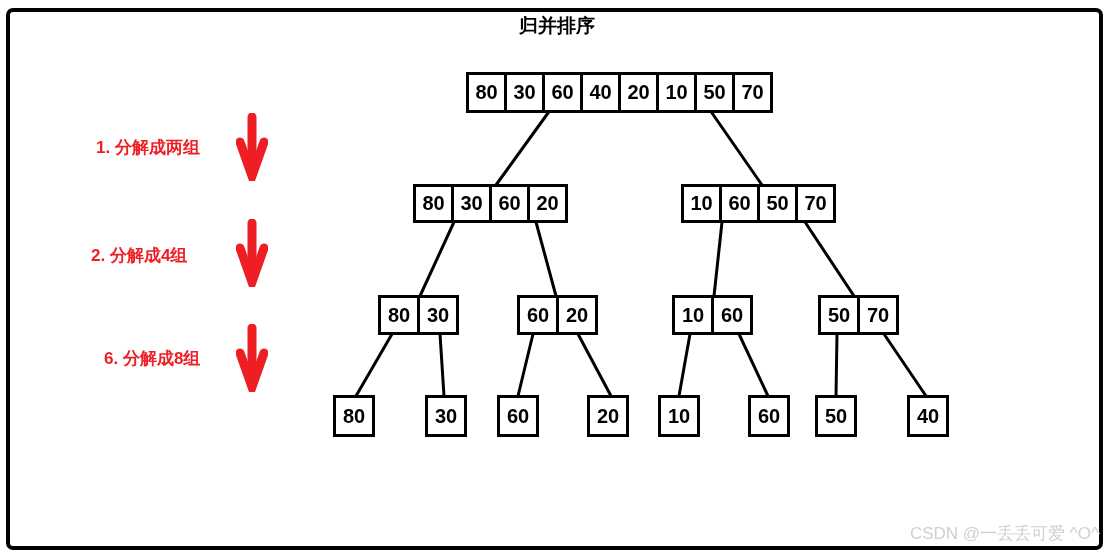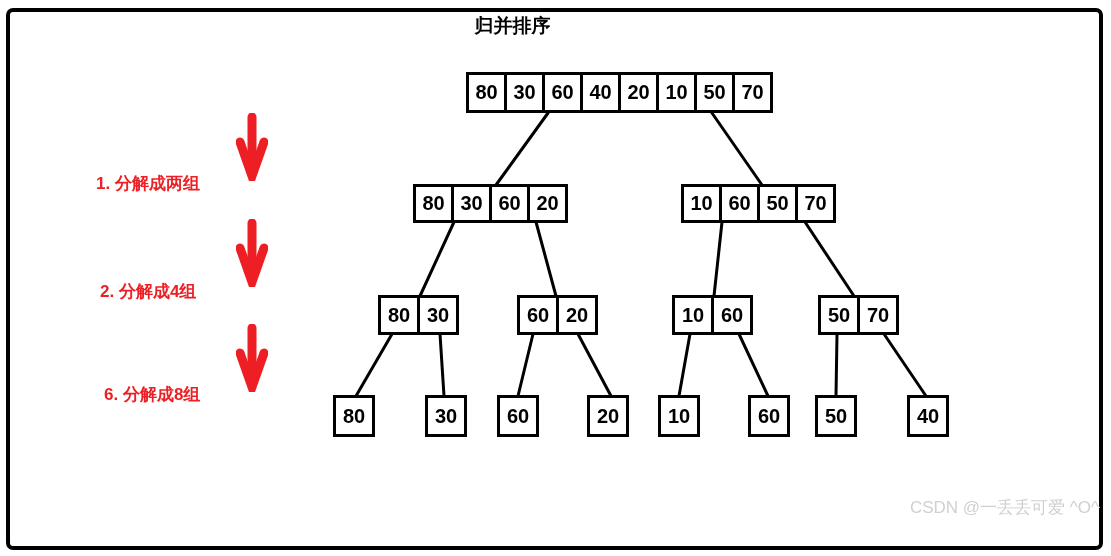--- a/index.html
+++ b/index.html
@@ -23,21 +23,21 @@
     height: 542px;
     border: 4px solid #000000;
     border-radius: 7px;
     box-sizing: border-box;
   }
   .page-title {
     position: absolute;
     left: 430px;
     top: 13px;
     width: 165px;
-    text-align: center;
+    text-align: right;
     font-size: 19px;
     font-weight: bold;
     color: #000000;
   }
   .connectors {
     position: absolute;
     left: 0;
     top: 0;
     width: 1111px;
     height: 556px;
@@ -75,31 +75,30 @@
     font-size: 20px;
     font-weight: bold;
     color: #000000;
   }
   .step-label {
     position: absolute;
     font-size: 17px;
     font-weight: bold;
     color: #ed1f24;
     white-space: nowrap;
-    margin-top: 36px;
   }
   .red-arrow {
     position: absolute;
     width: 32px;
     height: 68px;
   }
   .watermark {
     position: absolute;
     right: 12px;
-    top: 496px;
+    top: 522px;
     font-size: 17px;
     color: #d0d0d0;
     text-shadow: 1px 1px 0 #ffffff;
     white-space: nowrap;
   }
 </style>
 </head>
 <body>
 
 <div id="canvas">
@@ -124,21 +123,21 @@
       <line x1="533" y1="334" x2="518" y2="396"></line>
       <line x1="578" y1="334" x2="611" y2="396"></line>
       <line x1="690" y1="334" x2="679" y2="396"></line>
       <line x1="739" y1="334" x2="768" y2="396"></line>
       <line x1="837" y1="334" x2="836" y2="396"></line>
       <line x1="884" y1="334" x2="926" y2="396"></line>
     </g>
   </svg>
 
   <div class="step-label" style="left:96px;  top:136px;">1. 分解成两组</div>
-  <div class="step-label" style="left:100px; top:244px;text-align:center;">2. 分解成4组</div>
+  <div class="step-label" style="left:91px; top:244px;text-align:center;">2. 分解成4组</div>
   <div class="step-label" style="left:104px; top:347px;">6. 分解成8组</div>
 
   <svg class="red-arrow" style="left:236px; top:113px;" viewBox="0 0 32 68">
     <g stroke="#ed1f24" stroke-width="9" stroke-linecap="round" fill="none">
       <line x1="16" y1="4" x2="16" y2="46"></line>
       <path d="M4 29 L16 63 L28 29"></path>
     </g>
   </svg>
   <svg class="red-arrow" style="left:236px; top:219px;" viewBox="0 0 32 68">
     <g stroke="#ed1f24" stroke-width="9" stroke-linecap="round" fill="none">

